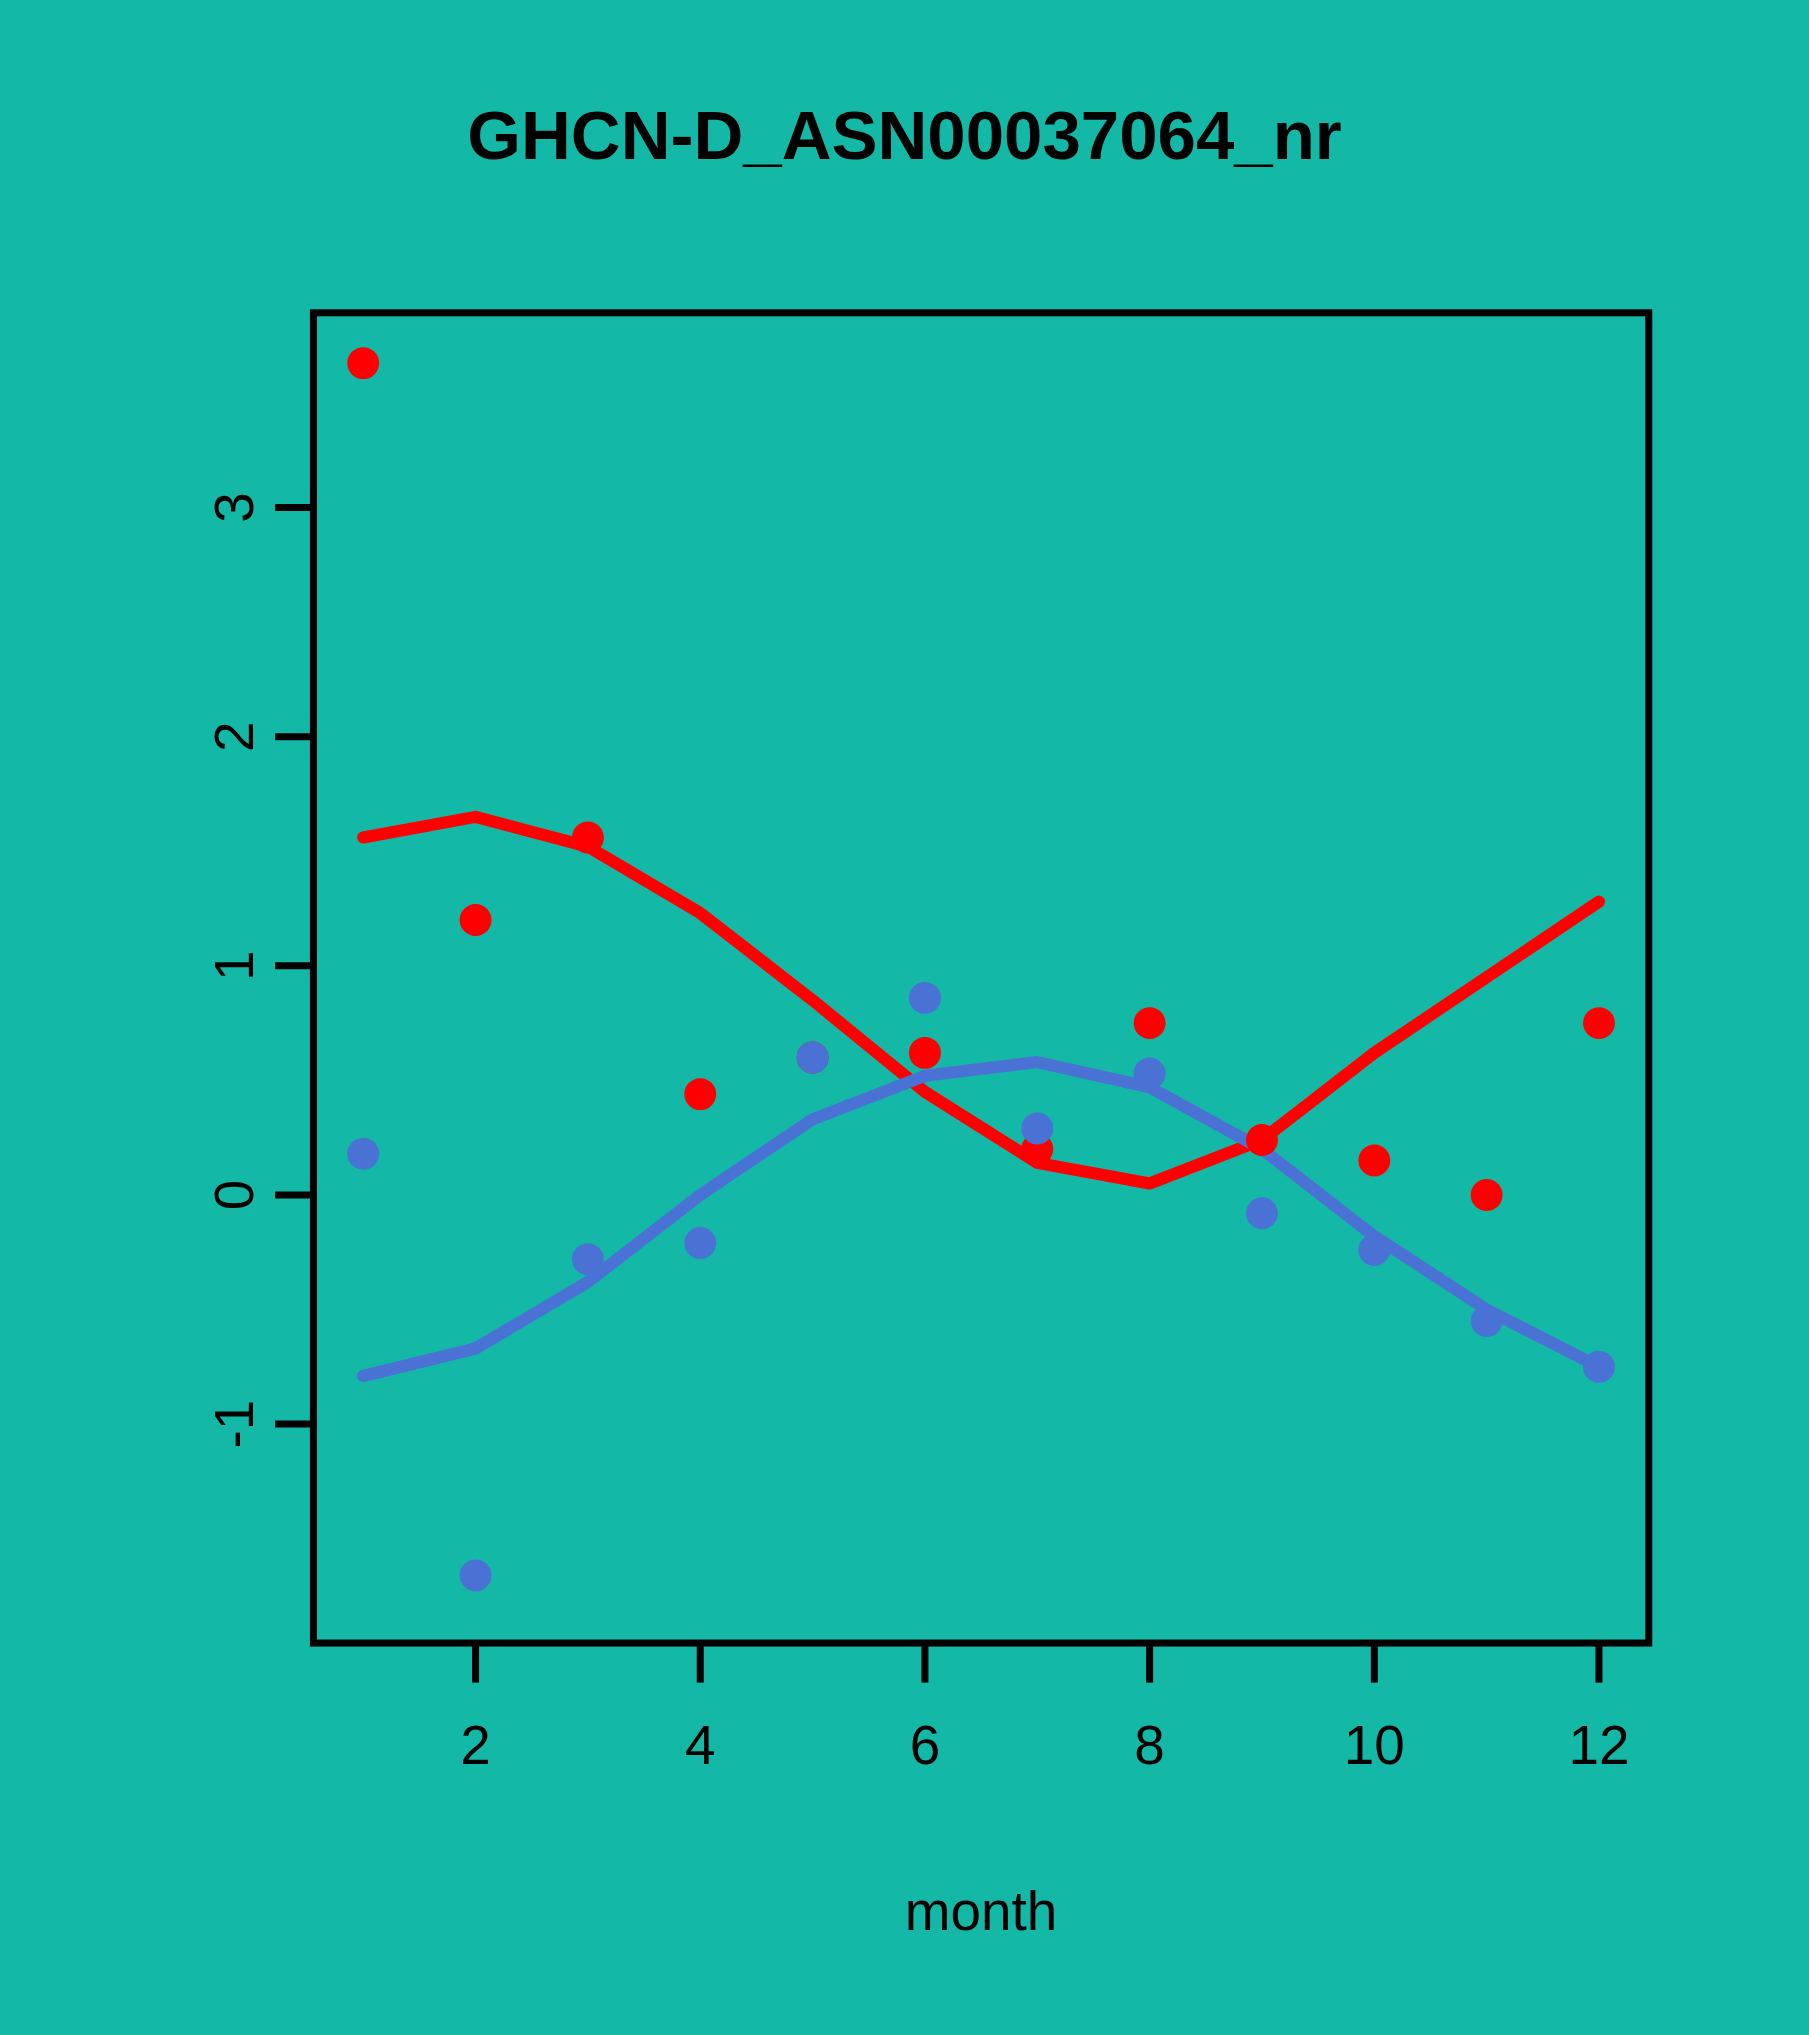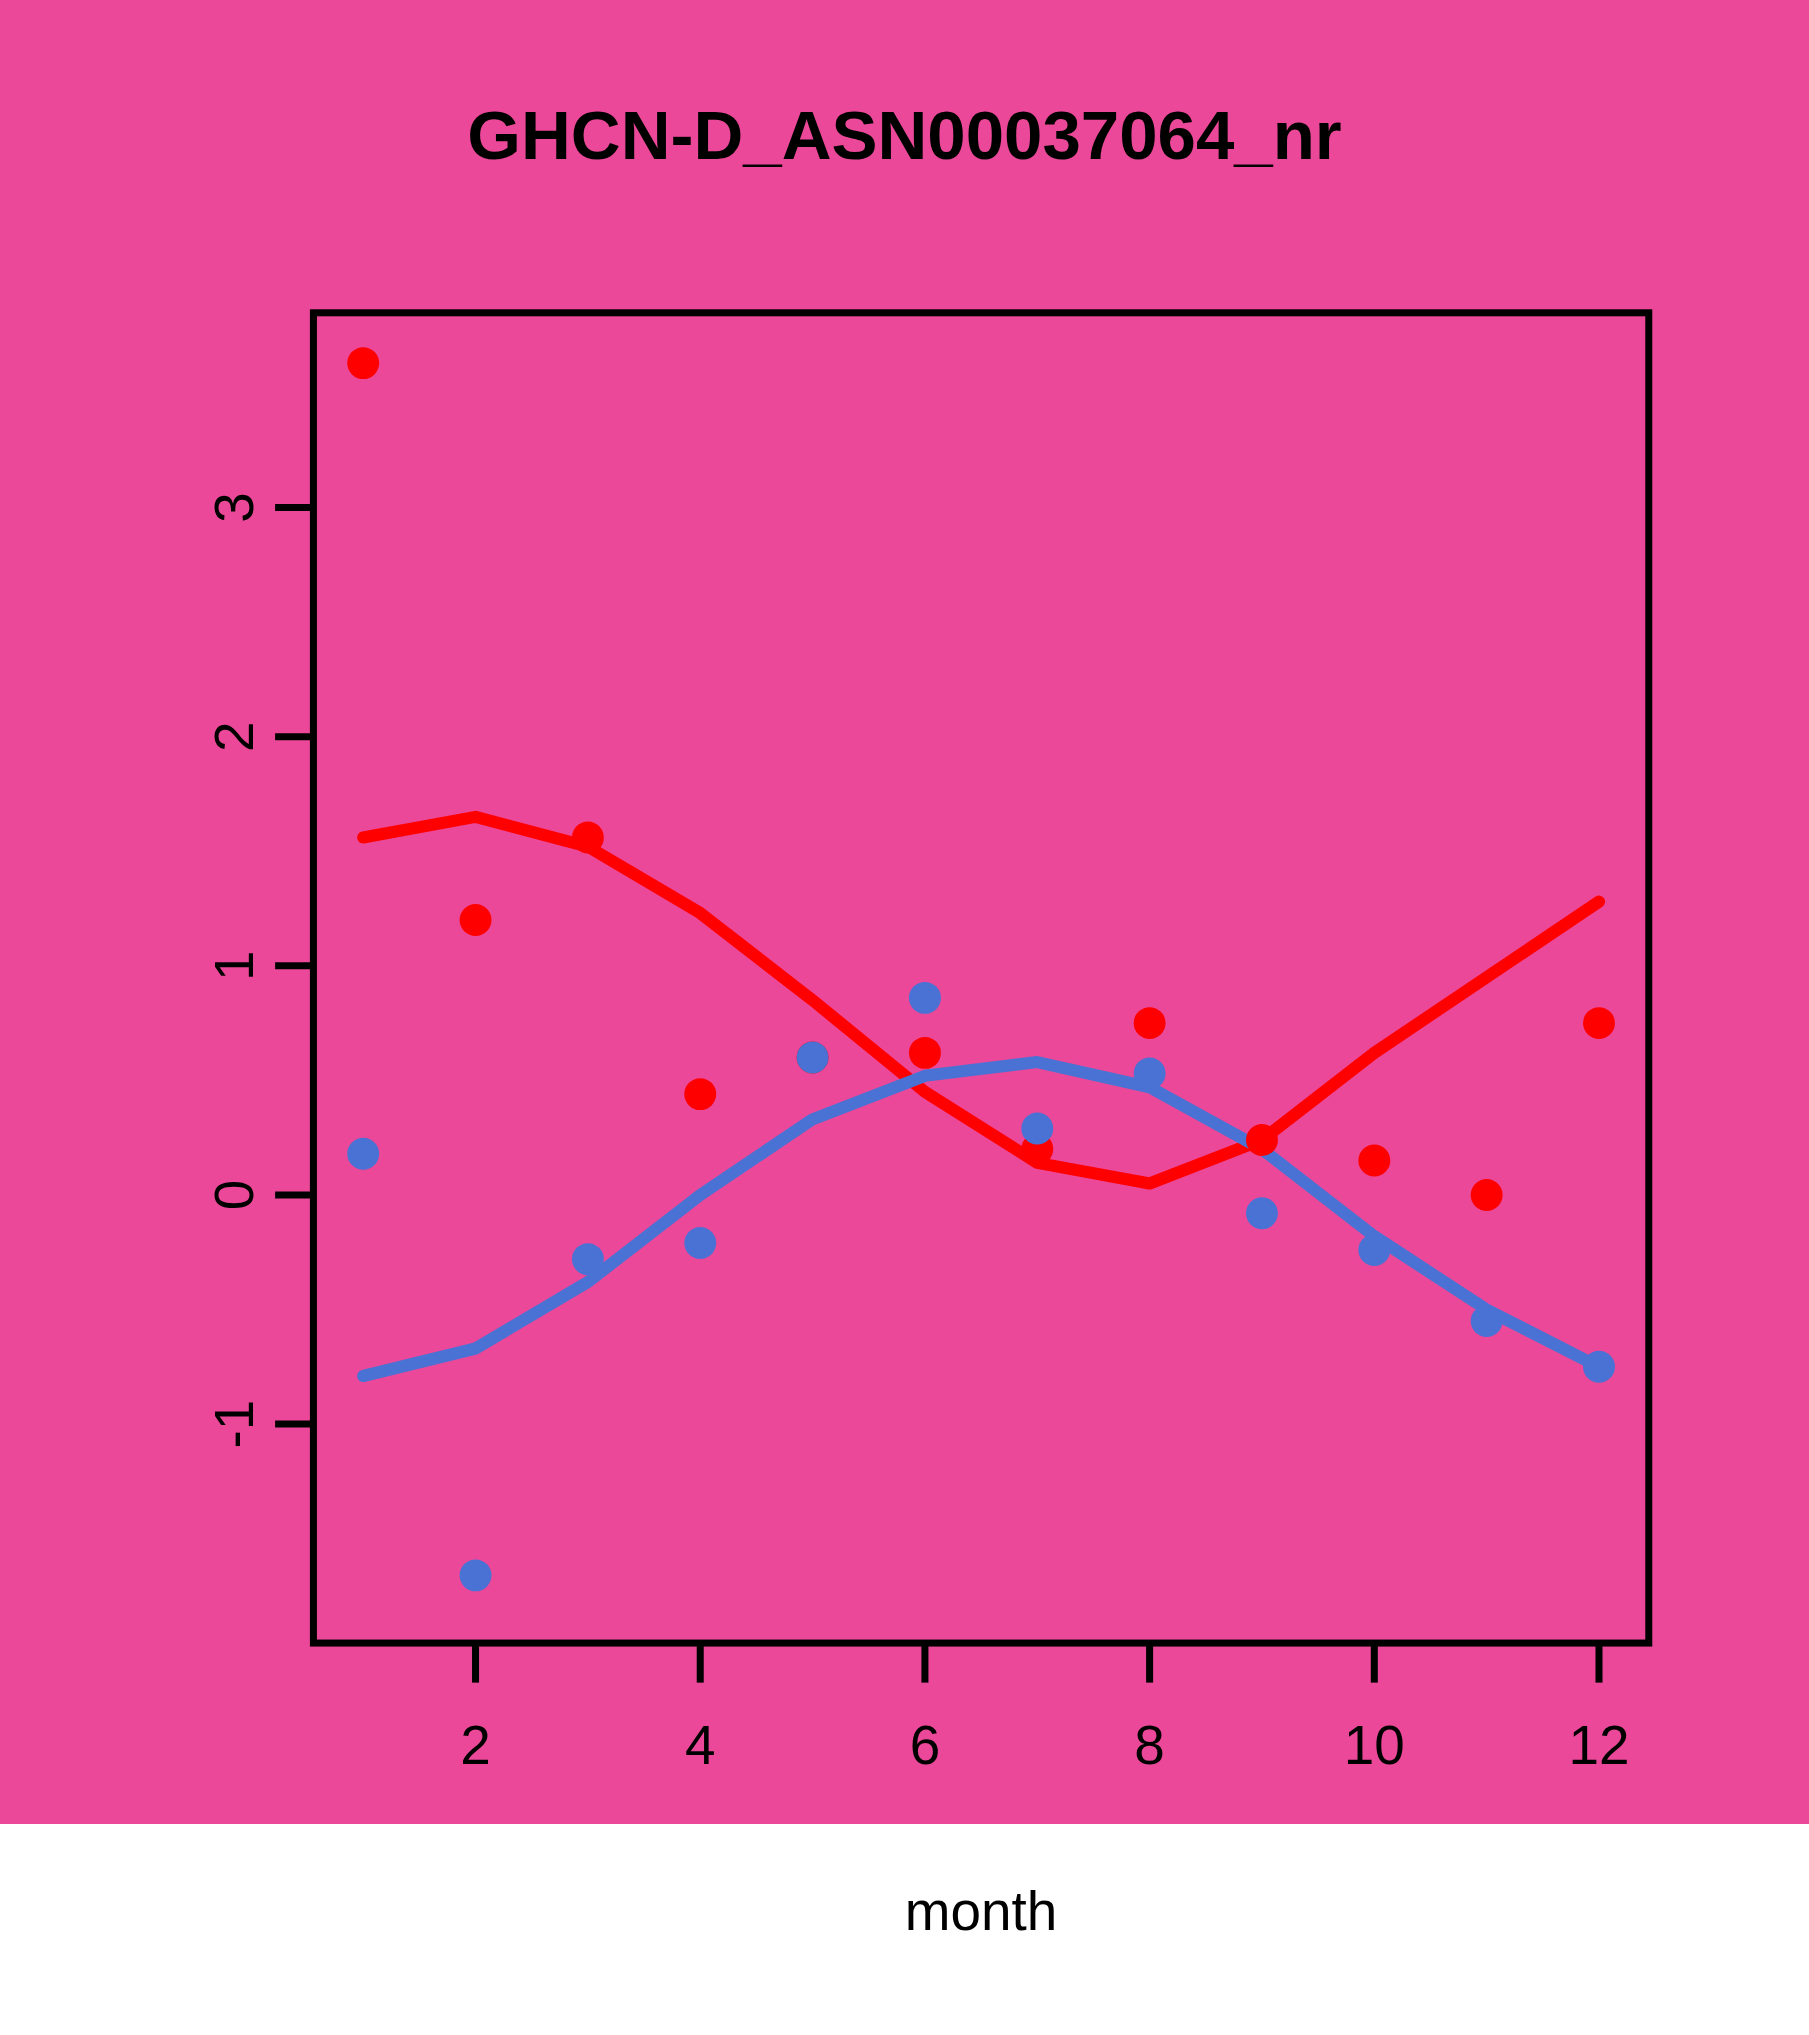--- a/index.html
+++ b/index.html
@@ -1,18 +1,18 @@
 <!DOCTYPE html>
 <html style="font-size:10.2px"><head>
 <meta charset="utf-8">
 <title>GHCN-D_ASN00037064_nr</title>
 <style>
   html,body{margin:0;padding:0;background:#ffffff;}
   body{width:1809px;height:2035px;font-family:"Liberation Sans",sans-serif;overflow:hidden;}
-  #figure{position:relative;width:1809px;height:1824px;background:#ec4899;}
+  #figure{position:relative;width:1809px;height:2035px;background:#14b8a6;}
   #chart-title{
     position:absolute;left:0;top:96px;width:1809px;text-align:center;
     font-family:"Liberation Sans",sans-serif;font-weight:bold;
     font-size:69px;color:#000;letter-spacing:0px;white-space:nowrap;
   }
   #plot-svg{position:absolute;left:0;top:0;}
   .axis-tick-label{
     font-family:"Liberation Sans",sans-serif;font-size:86px;fill:#000;
   }
   .axis-name{

